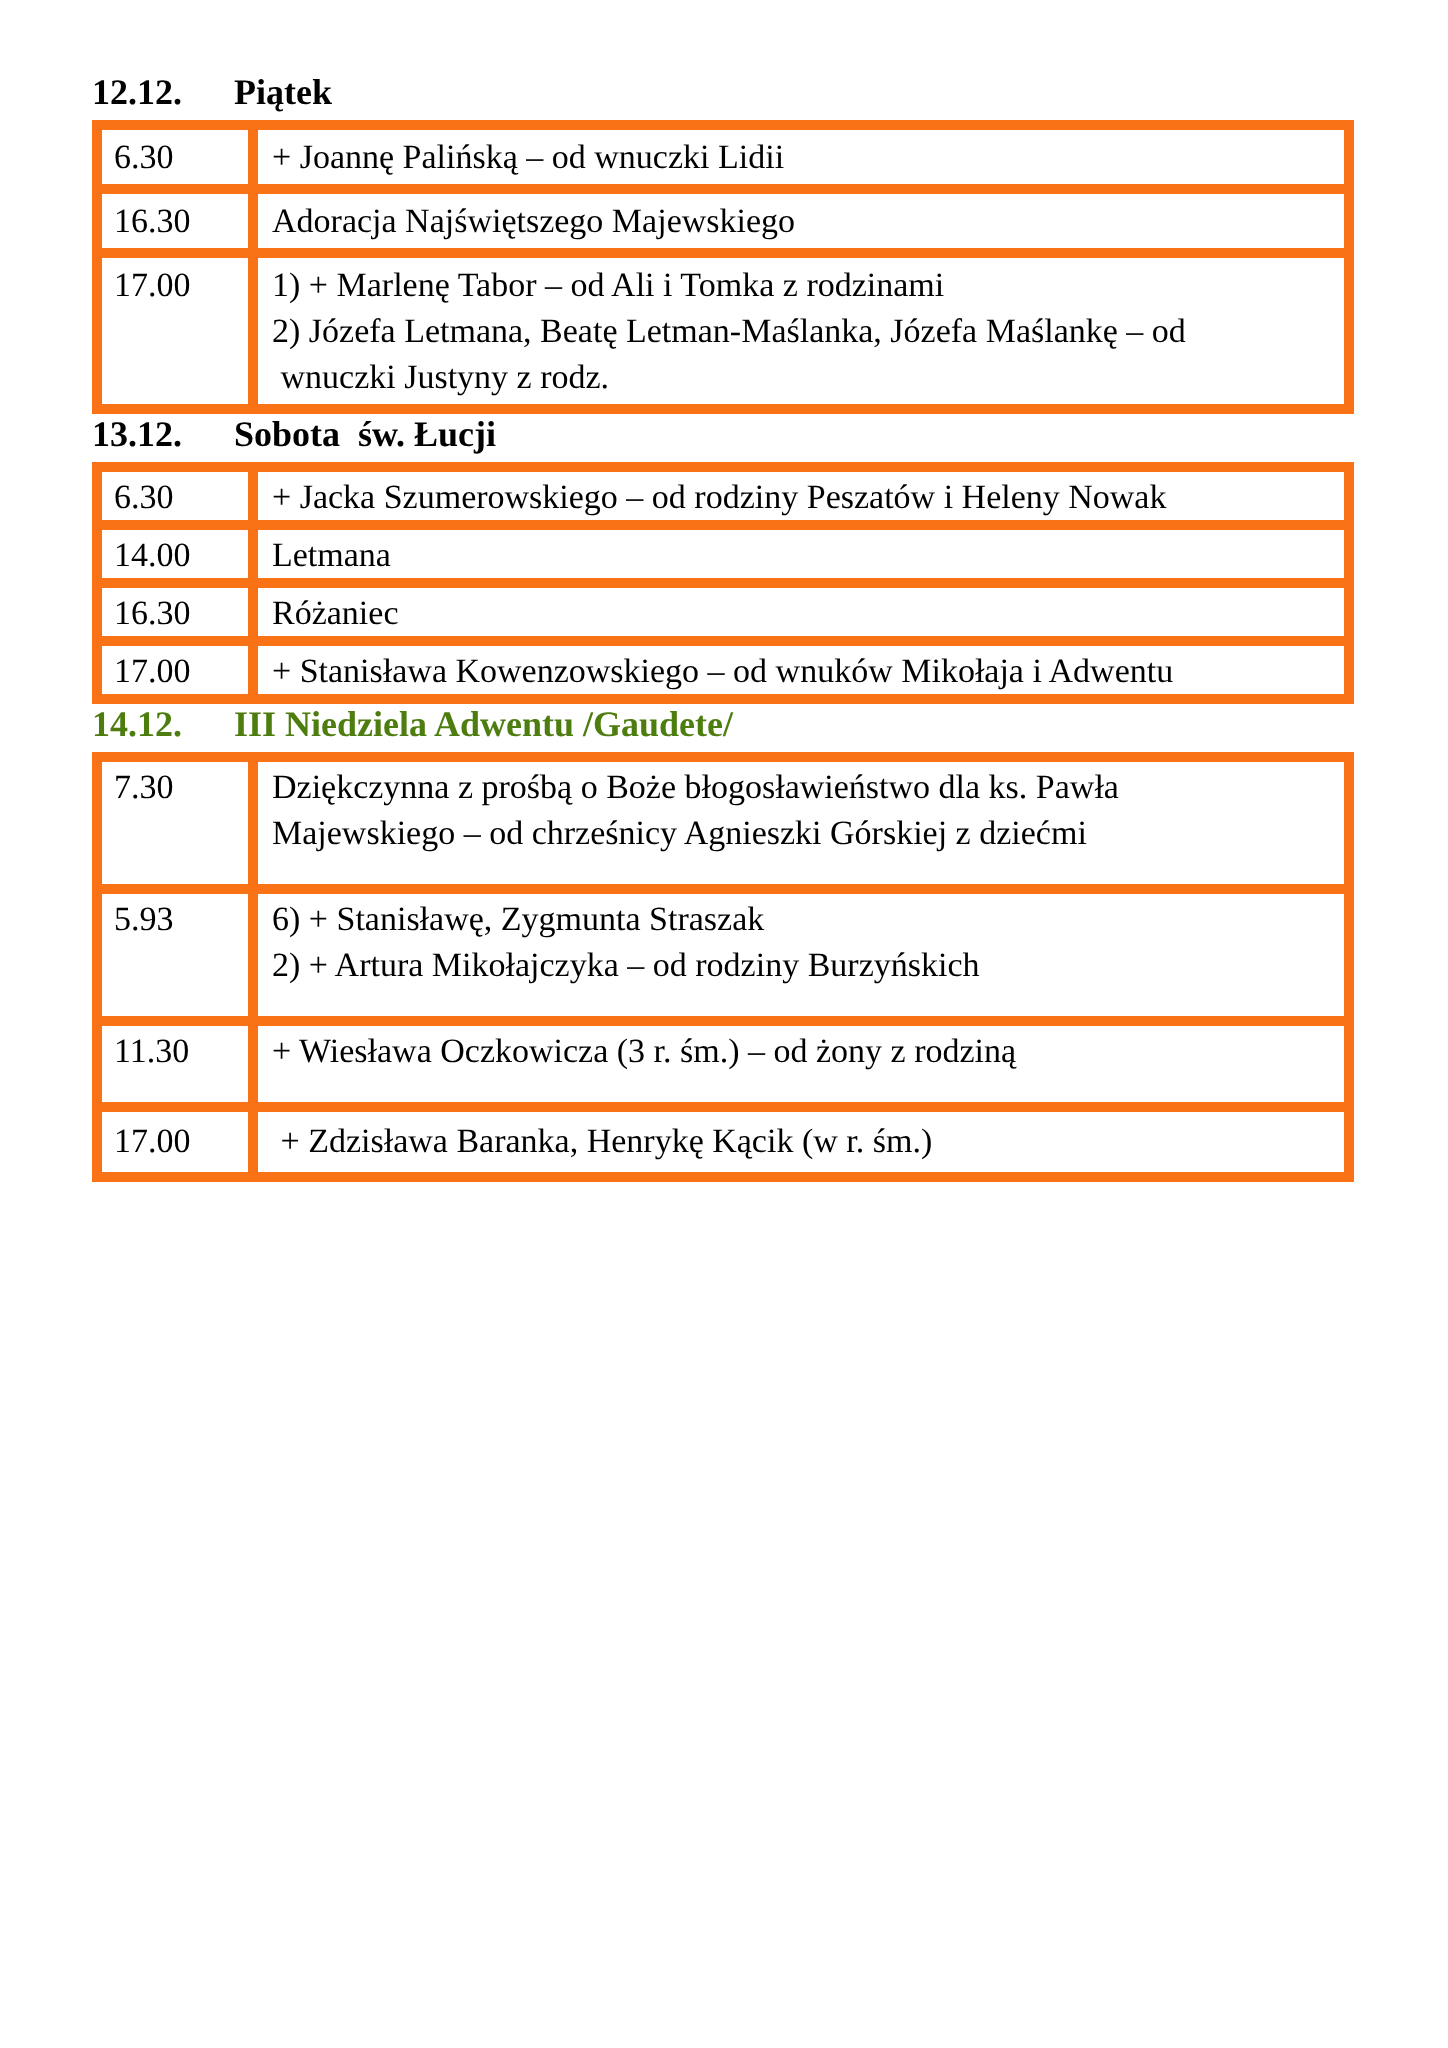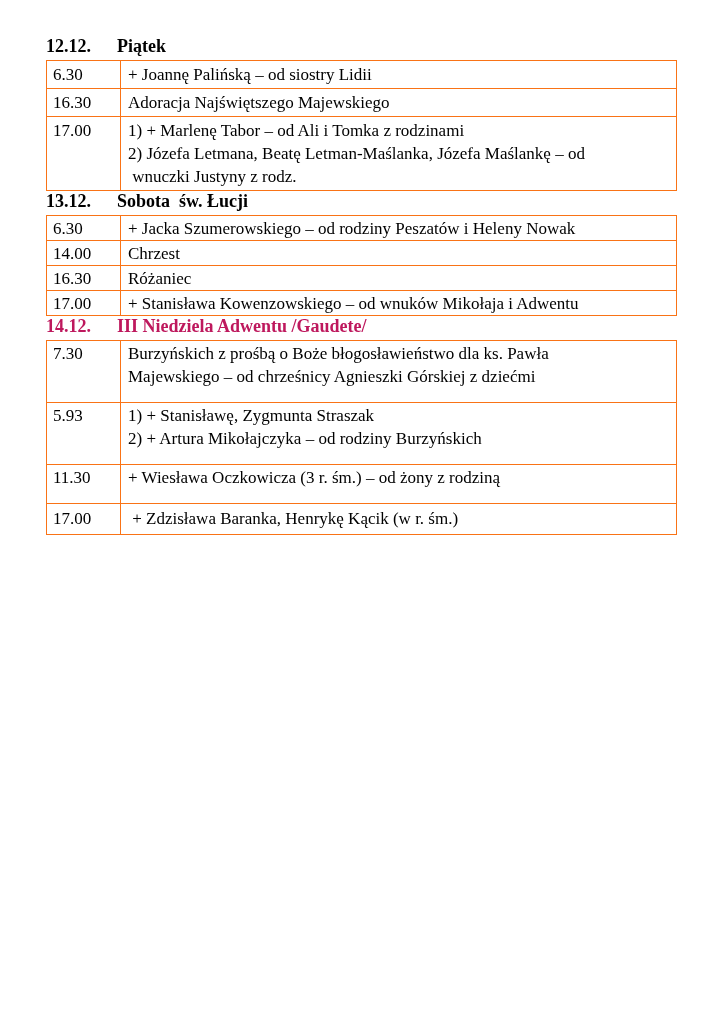--- a/index.html
+++ b/index.html
@@ -18,29 +18,29 @@
     font-size: 18px;
     font-weight: bold;
     line-height: 20px;
     margin: 0 0 4px 0;
     white-space: pre;
   }
   .section-header .hdr-date {
     display: inline-block;
     width: 71px;
   }
-  .section-header.pink { color: #be185d; }
+  .section-header.pink { color: #4d7c0f; }
   .gap1 { }
   table.schedule {
     width: 100%;
     border-collapse: collapse;
     table-layout: fixed;
   }
   table.schedule td {
-    border: 1px solid #f97316;
+    border: 5px solid #f97316;
     font-size: 17px;
     line-height: 23px;
     vertical-align: top;
     white-space: pre-wrap;
   }
   td.time-cell { width: 66px; padding-left: 6px; }
   td.desc-cell { padding-left: 7px; padding-right: 6px; }
   table.t1 td { padding-top: 2px; padding-bottom: 2px; }
   table.t2 td { padding-top: 1px; padding-bottom: 0px; }
   table.t3 td { padding-top: 1px; padding-bottom: 14px; }
@@ -49,21 +49,21 @@
 </head>
 <body>
 
 <div class="content">
 
   <h2 class="section-header"><span class="hdr-date">12.12.</span><span>Piątek</span></h2>
   <table class="schedule t1">
     <tbody>
       <tr>
         <td class="time-cell">6.30</td>
-        <td class="desc-cell">+ Joannę Palińską – od siostry Lidii</td>
+        <td class="desc-cell">+ Joannę Palińską – od wnuczki Lidii</td>
       </tr>
       <tr>
         <td class="time-cell">16.30</td>
         <td class="desc-cell">Adoracja Najświętszego Majewskiego</td>
       </tr>
       <tr>
         <td class="time-cell">17.00</td>
         <td class="desc-cell">1) + Marlenę Tabor – od Ali i Tomka z rodzinami
 2) Józefa Letmana, Beatę Letman-Maślanka, Józefa Maślankę – od
  wnuczki Justyny z rodz.</td>
@@ -73,44 +73,44 @@
 
   <h2 class="section-header gap1"><span class="hdr-date">13.12.</span><span>Sobota  św. Łucji</span></h2>
   <table class="schedule t2">
     <tbody>
       <tr>
         <td class="time-cell">6.30</td>
         <td class="desc-cell">+ Jacka Szumerowskiego – od rodziny Peszatów i Heleny Nowak</td>
       </tr>
       <tr>
         <td class="time-cell">14.00</td>
-        <td class="desc-cell">Chrzest</td>
+        <td class="desc-cell">Letmana</td>
       </tr>
       <tr>
         <td class="time-cell">16.30</td>
         <td class="desc-cell">Różaniec</td>
       </tr>
       <tr>
         <td class="time-cell">17.00</td>
         <td class="desc-cell">+ Stanisława Kowenzowskiego – od wnuków Mikołaja i Adwentu</td>
       </tr>
     </tbody>
   </table>
 
   <h2 class="section-header gap1 pink"><span class="hdr-date">14.12.</span><span>III Niedziela Adwentu /Gaudete/</span></h2>
   <table class="schedule t3">
     <tbody>
       <tr>
         <td class="time-cell">7.30</td>
-        <td class="desc-cell">Burzyńskich z prośbą o Boże błogosławieństwo dla ks. Pawła
+        <td class="desc-cell">Dziękczynna z prośbą o Boże błogosławieństwo dla ks. Pawła
 Majewskiego – od chrześnicy Agnieszki Górskiej z dziećmi</td>
       </tr>
       <tr>
         <td class="time-cell">5.93</td>
-        <td class="desc-cell">1) + Stanisławę, Zygmunta Straszak
+        <td class="desc-cell">6) + Stanisławę, Zygmunta Straszak
 2) + Artura Mikołajczyka – od rodziny Burzyńskich</td>
       </tr>
       <tr>
         <td class="time-cell">11.30</td>
         <td class="desc-cell">+ Wiesława Oczkowicza (3 r. śm.) – od żony z rodziną</td>
       </tr>
       <tr class="tall">
         <td class="time-cell">17.00</td>
         <td class="desc-cell"> + Zdzisława Baranka, Henrykę Kącik (w r. śm.)</td>
       </tr>

